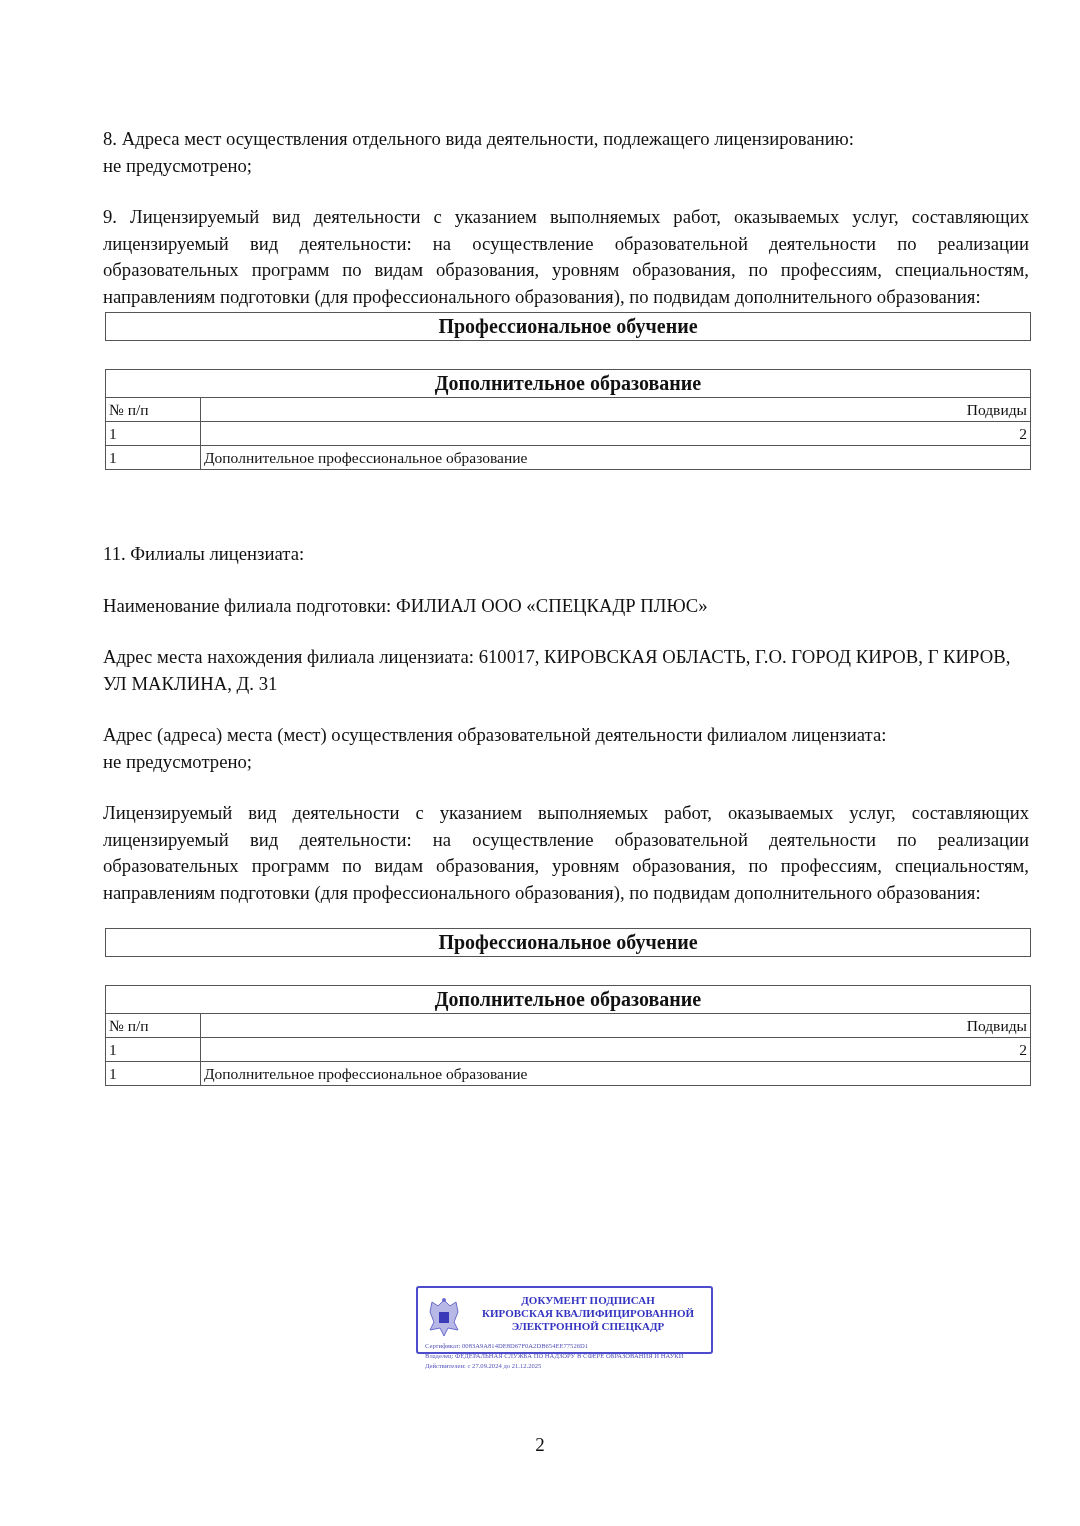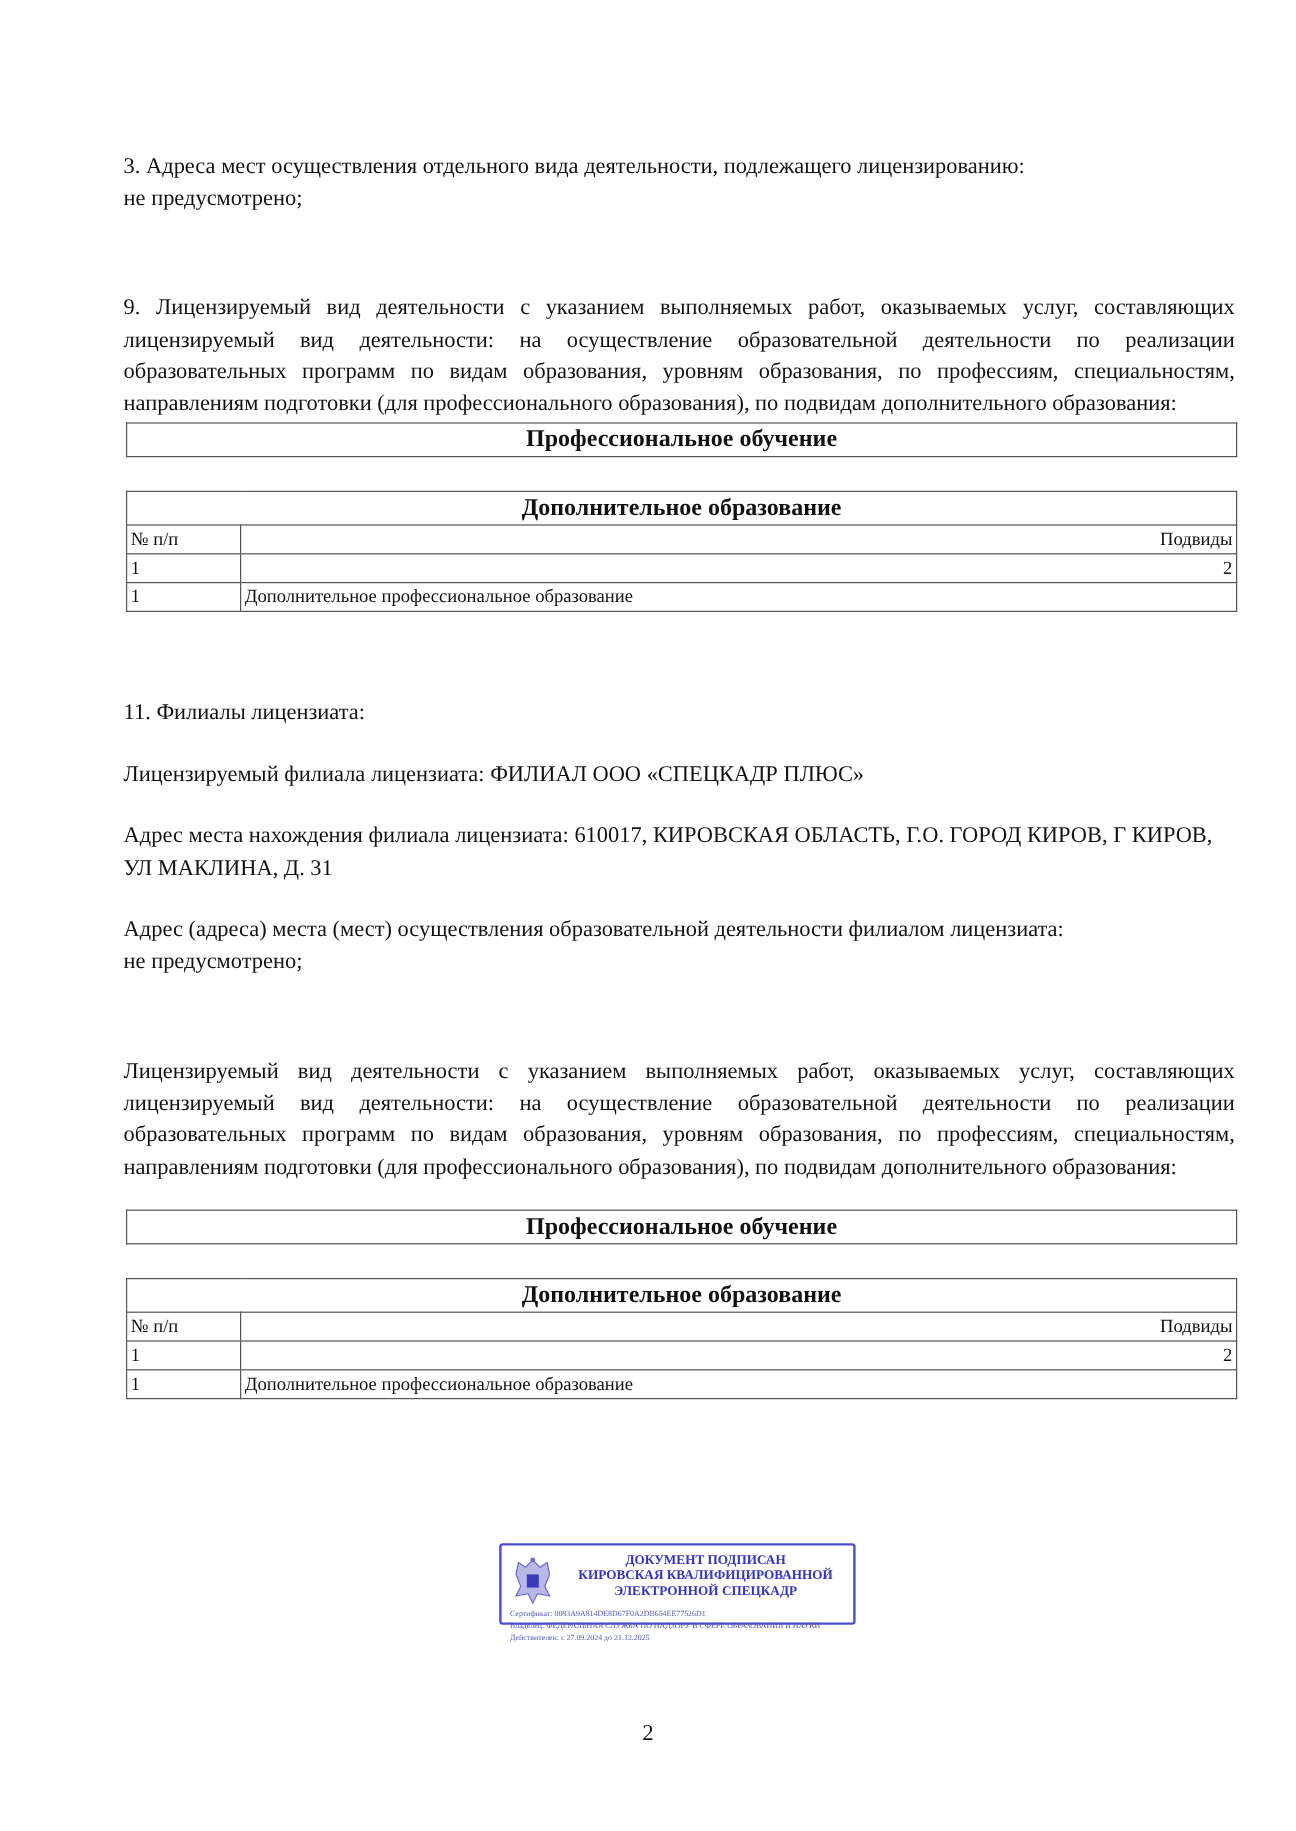--- a/index.html
+++ b/index.html
@@ -1,40 +1,40 @@
 <!DOCTYPE html>
 <html><head>
 <meta charset="utf-8">
 <style>
   html, body { margin: 0; padding: 0; background: #ffffff; }
   body { width: 1080px; height: 1526px; position: relative; overflow: hidden;
          font-family: "Liberation Serif", "DejaVu Serif", serif; color: #111; }
   .page { position: absolute; left: 103px; top: 126px; width: 926px; }
   p { margin: 0; font-size: 18.7px; line-height: 26.5px; }
-  .just { text-align: justify; text-align-last: left; margin-top: 40px; }
+  .just { text-align: justify; text-align-last: left; }
   .gap-sm { height: 25px; }
   table { border-collapse: collapse; width: 926px; margin-left: 2px; font-size: 15.5px; }
   td { border: 1px solid #555; padding: 0 3px; height: 23px; line-height: 22px; }
   .tbl-title { font-weight: bold; text-align: center; font-size: 20px; height: 27px; line-height: 27px; }
   .c { text-align: right; }
   .num { width: 88px; text-align: left; margin-top: 14px; }
   .stamp { position: absolute; left: 416px; top: 1286px; width: 297px; height: 68px;
            border: 2px solid #4c4ccc; border-radius: 3px; box-sizing: border-box;
            font-family: Liberation Serif, serif; color: #3a3ab8; }
   .emblem { position: absolute; left: 8px; top: 8px; width: 36px; height: 42px; }
   .stamp-head { position: absolute; left: 50px; top: 6px; width: 240px; text-align: center;
                 font-weight: bold; font-size: 11px; line-height: 13px; color: #3434c0; }
   .stamp-info { position: absolute; left: 7px; top: 53px; font-size: 6.6px; line-height: 10px; color: #5555bb; white-space: nowrap; }
   .page-num { position: absolute; left: 0; width: 1080px; top: 1434px; text-align: center; font-size: 19px; }
 </style>
 </head>
 <body>
 
 <div class="page">
-  <p>3. Адреса мест осуществления отдельного вида деятельности, подлежащего лицензированию:</p>
+  <p>8. Адреса мест осуществления отдельного вида деятельности, подлежащего лицензированию:</p>
   <p>не предусмотрено;</p>
   <div class="gap-sm"></div>
   <p class="just">9. Лицензируемый вид деятельности с указанием выполняемых работ, оказываемых услуг, составляющих лицензируемый вид деятельности: на осуществление образовательной деятельности по реализации образовательных программ по видам образования, уровням образования, по профессиям, специальностям, направлениям подготовки (для профессионального образования), по подвидам дополнительного образования:</p>
 
   <table style="margin-top:2px;">
     <tbody>
         <tr>
           <td class="tbl-title">Профессиональное обучение</td>
         </tr>
   </tbody>
@@ -57,21 +57,21 @@
       <td class="num">1</td>
       <td>Дополнительное профессиональное образование</td>
     </tr>
   </tbody>
     </table>
 
   <div style="height:46px;"></div>
   <div class="gap-sm"></div>
   <p>11. Филиалы лицензиата:</p>
   <div class="gap-sm"></div>
-  <p>Лицензируемый филиала лицензиата: ФИЛИАЛ ООО «СПЕЦКАДР ПЛЮС»</p>
+  <p>Наименование филиала подготовки: ФИЛИАЛ ООО «СПЕЦКАДР ПЛЮС»</p>
   <div class="gap-sm"></div>
   <p style="width:910px;">Адрес места нахождения филиала лицензиата: 610017, КИРОВСКАЯ ОБЛАСТЬ, Г.О. ГОРОД КИРОВ, Г КИРОВ, УЛ МАКЛИНА, Д. 31</p>
   <div class="gap-sm"></div>
   <p>Адрес (адреса) места (мест) осуществления образовательной деятельности филиалом лицензиата:</p>
   <p>не предусмотрено;</p>
   <div class="gap-sm"></div>
   <p class="just">Лицензируемый вид деятельности с указанием выполняемых работ, оказываемых услуг, составляющих лицензируемый вид деятельности: на осуществление образовательной деятельности по реализации образовательных программ по видам образования, уровням образования, по профессиям, специальностям, направлениям подготовки (для профессионального образования), по подвидам дополнительного образования:</p>
 
   <table style="margin-top:22px;">
     <tbody>

